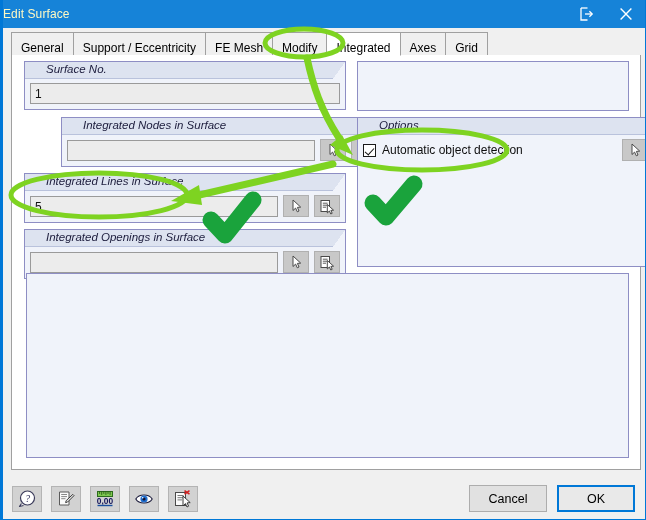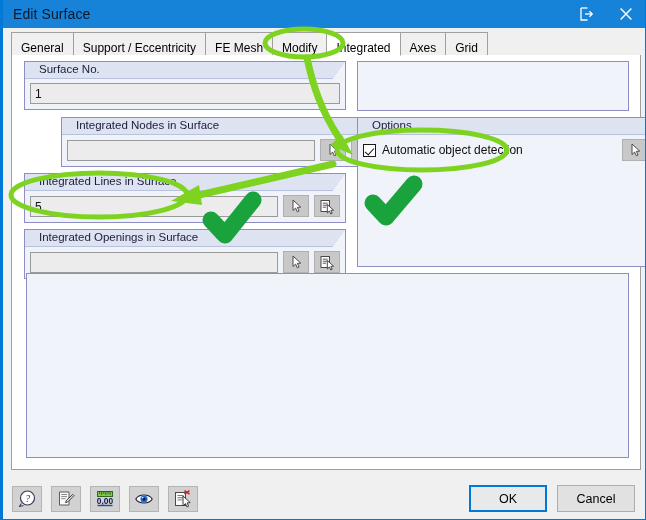--- a/index.html
+++ b/index.html
@@ -26,23 +26,23 @@
   
   .titlebar {
     position: absolute;
     left: -3px; top: 0;
     width: 646px; height: 28px;
     background: #1683d8;
     display: flex;
     align-items: center;
   }
   .titlebar-text {
-    color: #0f172a;
-    font-size: 14px;
-    margin-left: 13px;
+    color: #fef9c3;
+    font-size: 12px;
+    margin-left: 3px;
     letter-spacing: .1px;
     white-space: nowrap;
   }
   .titlebar-spacer { flex: 1 1 auto; }
   .tb-btn {
     width: 40px; height: 28px;
     display: flex; align-items: center; justify-content: center;
   }
   .tb-btn svg { display: block; }
 
@@ -102,24 +102,25 @@
   }
   .grp-head {
     position: relative;
     height: 17px;
     background: #dde3f0;
     border-bottom: 1px solid #b9c2dc;
     box-sizing: border-box;
   }
   .grp-head-label {
     position: absolute;
-    left: 14px; top: 1px;
+    left: 21px; top: 1px;
     font-size: 11.5px;
     color: #1c1c3c;
     white-space: nowrap;
+    font-style: italic;
   }
   .grp-head::after {
     content: "";
     position: absolute;
     right: 0; top: 0;
     width: 12px; height: 17px;
     background: linear-gradient(to bottom right, #dde3f0 50%, #f0f3fa 50%);
   }
   .grp-body {
     position: relative;
@@ -468,22 +469,22 @@
             <rect x="2.5" y="3.5" width="10" height="13" fill="#fbfbfb" stroke="#4a4a4a" stroke-width="1"></rect>
             <path d="M4.5 6.5 H10.5 M4.5 8.7 H10.5 M4.5 10.9 H9" stroke="#6a6a6a" stroke-width="0.9"></path>
             <path d="M10 7 L10 17 L12.4 14.6 L14 18 L15.6 17.2 L14.1 13.9 L17.2 13.6 Z" fill="#ffffff" stroke="#3a3a3a" stroke-width="1" stroke-linejoin="round"></path>
             <path d="M11.5 1.6 L16.5 5.2 M16.5 1.6 L11.5 5.2" stroke="#d21f1f" stroke-width="1.6"></path>
           </svg>
         </span>
       </div>
     </div>
 
     <div class="footer-actions">
+      <div class="btn">Cancel</div>
       <div class="btn default">OK</div>
-      <div class="btn">Cancel</div>
     </div>
   </div>
 
   <svg class="annot" viewBox="0 0 646 520">
 
     <ellipse cx="301" cy="43" rx="39" ry="14" fill="none" stroke="#7ed321" stroke-width="5"></ellipse>
 
     <ellipse cx="96" cy="195" rx="88" ry="22" fill="none" stroke="#7ed321" stroke-width="5"></ellipse>
 
     <ellipse cx="419" cy="150" rx="85" ry="20" fill="none" stroke="#7ed321" stroke-width="5"></ellipse>

